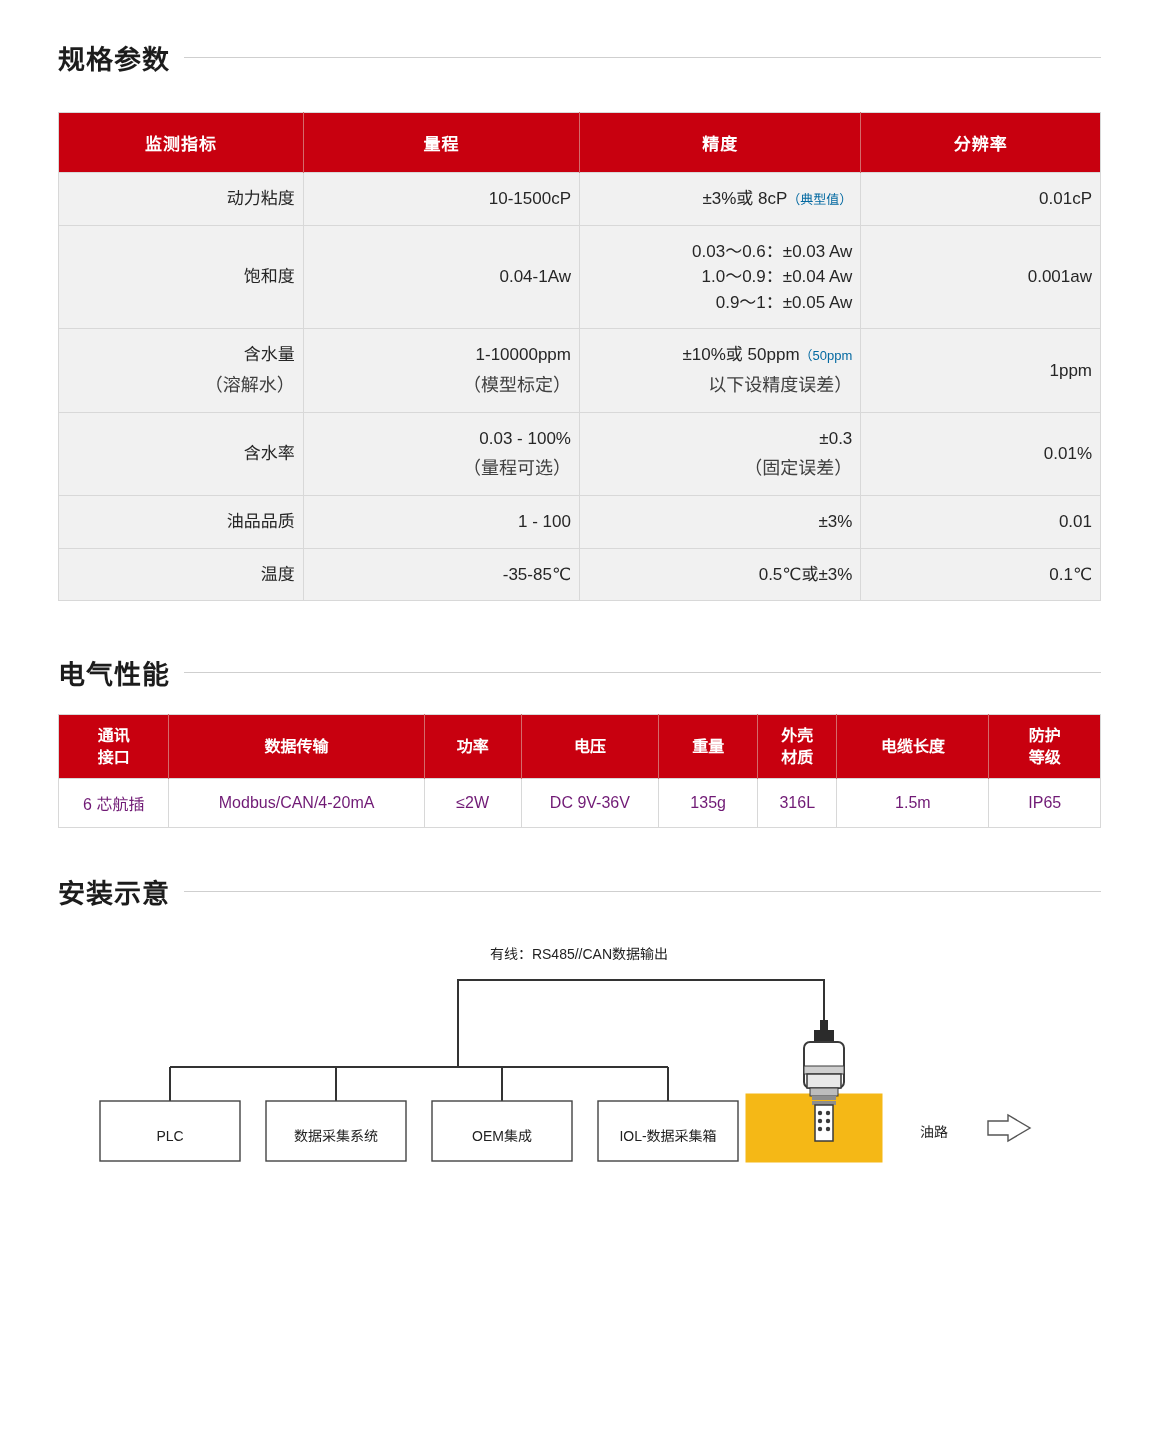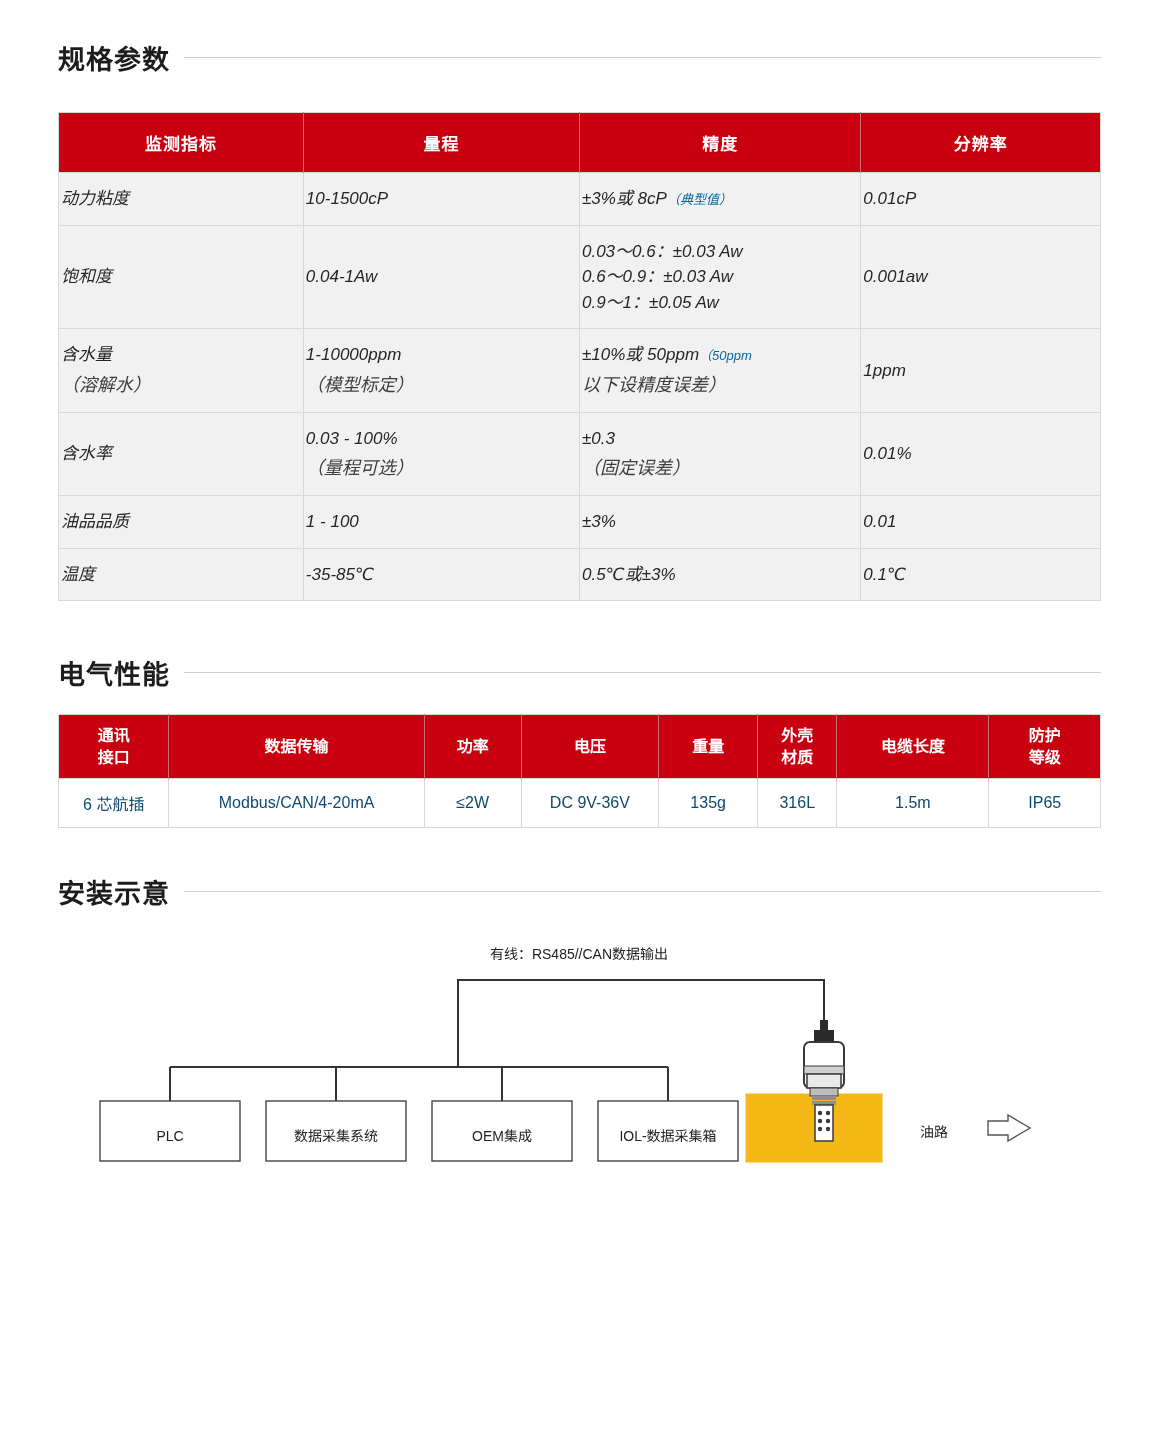--- a/index.html
+++ b/index.html
@@ -63,26 +63,25 @@
     font-weight: bold;
     letter-spacing: 1px;
     padding: 17px 6px;
     border-right: 1px solid #d46a6a;
     text-align: center;
   }
   .spec-table th:last-child { border-right: none; }
   .spec-table td {
     background: #f1f1f1;
     border: 1px solid #d8d8d8;
-    text-align: left;
+    text-align: right;
     font-size: 17px;
     color: #262626;
-    padding: 13px 2px;
+    padding: 13px 8px;
     line-height: 1.5;
-    font-style: italic;
   }
   .spec-table td .sub {
     display: block;
     font-size: 18px;
     color: #404040;
     margin-top: 4px;
   }
   .spec-table td .inline-sub {
     font-size: 13px;
     color: #0369a1;
@@ -105,21 +104,21 @@
     border-right: 1px solid #d46a6a;
     line-height: 1.35;
     text-align: center;
   }
   .elec-table th:last-child { border-right: none; }
   .elec-table td {
     background: #ffffff;
     border: 1px solid #d8d8d8;
     text-align: center;
     font-size: 16px;
-    color: #0c4a6e;
+    color: #701a75;
     padding: 12px 2px;
   }
 
   
   .diagram {
     position: relative;
     margin-top: 26px;
     height: 250px;
   }
   .diagram svg { display: block; }
@@ -168,21 +167,21 @@
 
       <tr>
         <td>
           <span>饱和度</span>
         </td>
         <td>
           <span>0.04-1Aw</span>
         </td>
         <td class="multiline">
           <div>0.03～0.6：±0.03 Aw</div>
-          <div>0.6～0.9：±0.03 Aw</div>
+          <div>1.0～0.9：±0.04 Aw</div>
           <div>0.9～1：±0.05 Aw</div>
         </td>
         <td>
           <span>0.001aw</span>
         </td>
       </tr>
 
       <tr>
         <td>
           <span>含水量</span>

